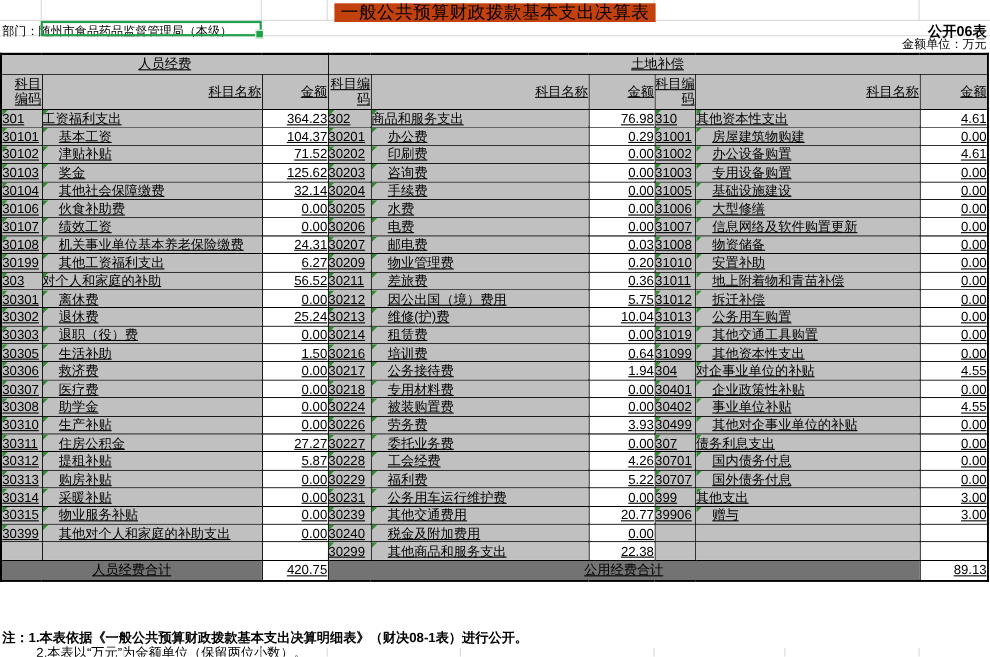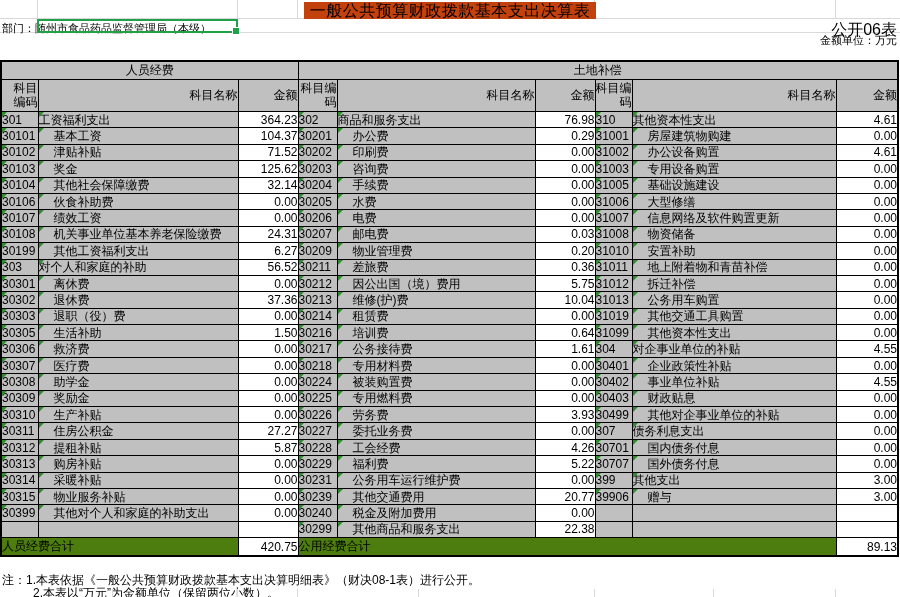--- a/index.html
+++ b/index.html
@@ -8,60 +8,61 @@
     background:#ffffff;color:#000;
     font-family:"Liberation Sans","DejaVu Sans",sans-serif;
   }
   .vgrid{position:absolute;width:1px;background:#d9d9d9;}
   .hgrid{position:absolute;height:1px;background:#d9d9d9;}
   .title{
     position:absolute;top:1px;left:0;right:0;text-align:center;
     font-size:16px;letter-spacing:0.5px;
   }
   .title span{background:#c2410c;padding:0 6px;}
-  .formcode{position:absolute;top:20px;right:3px;font-size:16px;}
+  .formcode{position:absolute;top:20px;right:3px;font-size:13px;font-weight:bold;}
   .dept{position:absolute;top:21px;left:2px;font-size:11px;text-align:right;}
   .unit{position:absolute;top:33px;right:3px;font-size:11px;}
   .selbox{
     position:absolute;left:37px;top:19px;width:201px;height:14px;
     border:2px solid #21a04a;box-sizing:border-box;
   }
   .handle{
     position:absolute;right:-4px;bottom:-4px;width:6px;height:6px;
     background:#21a04a;border:1px solid #fff;
   }
   table.budget{
-    position:absolute;top:60px;left:0;width:897px;
+    position:absolute;top:48px;left:0;width:897px;
     border-collapse:collapse;table-layout:fixed;
     border:2px solid #000;
+    text-decoration:underline;
   }
   table.budget td, table.budget th{
     border:1px solid #000;overflow:hidden;white-space:nowrap;
     font-weight:normal;position:relative;box-sizing:border-box;
     padding:0;vertical-align:middle;
   }
   tr.grp{height:17px;}
   tr.grp th{background:#c0c0c0;font-size:12px;text-align:center;}
   tr.hdr{height:32px;}
   tr.hdr th{background:#c0c0c0;font-size:12px;text-align:right;
     white-space:normal;line-height:1.15;word-break:break-all;}
   tr.data{height:16.4px;line-height:1;}
   td.g{background:#c0c0c0;}
   td.code{font-size:12px;text-align:left;padding-left:2px;}
   td.name{font-size:12px;text-align:left;padding-left:3px;}
   td.name.lvl1{padding-left:15px;}
   td.amt{background:#fff;font-size:12px;text-align:right;padding-right:3px;}
   tr.total{height:16px;}
   tr.total td{font-size:12px;}
-  td.tlabel{background:#4d7c0f;text-align:left;}
+  td.tlabel{background:#737373;text-align:center;}
   .tri{
     position:absolute;top:0;left:0;width:0;height:0;
     border-top:5px solid #2e8b2e;border-right:5px solid transparent;
   }
-  .note1{position:absolute;top:572px;left:2px;font-size:12px;}
+  .note1{position:absolute;top:572px;left:2px;font-size:12px;font-weight:bold;}
   .note2{position:absolute;top:585px;left:33px;font-size:12px;}
 </style>
 </head>
 <body>
 
 <div class="hgrid" style="top:18px;left:0;width:900px;"></div>
 <div class="hgrid" style="top:32px;left:0;width:900px;"></div>
 <div class="vgrid" style="top:0;height:19px;left:37px;"></div>
 <div class="vgrid" style="top:0;height:19px;left:237px;"></div>
 <div class="vgrid" style="top:0;height:19px;left:297px;"></div>
@@ -224,21 +225,21 @@
         <td class="g code"><span class="tri"></span>30212</td>
         <td class="g name lvl1"><span class="tri"></span>因公出国（境）费用</td>
         <td class="amt">5.75</td>
         <td class="g code"><span class="tri"></span>31012</td>
         <td class="g name lvl1"><span class="tri"></span>拆迁补偿</td>
         <td class="amt">0.00</td>
       </tr>
       <tr class="data">
         <td class="g code"><span class="tri"></span>30302</td>
         <td class="g name lvl1"><span class="tri"></span>退休费</td>
-        <td class="amt">37.36</td>
+        <td class="amt">25.24</td>
         <td class="g code"><span class="tri"></span>30213</td>
         <td class="g name lvl1"><span class="tri"></span>维修(护)费</td>
         <td class="amt">10.04</td>
         <td class="g code"><span class="tri"></span>31013</td>
         <td class="g name lvl1"><span class="tri"></span>公务用车购置</td>
         <td class="amt">0.00</td>
       </tr>
       <tr class="data">
         <td class="g code"><span class="tri"></span>30303</td>
         <td class="g name lvl1"><span class="tri"></span>退职（役）费</td>
@@ -260,21 +261,21 @@
         <td class="g code"><span class="tri"></span>31099</td>
         <td class="g name lvl1"><span class="tri"></span>其他资本性支出</td>
         <td class="amt">0.00</td>
       </tr>
       <tr class="data">
         <td class="g code"><span class="tri"></span>30306</td>
         <td class="g name lvl1"><span class="tri"></span>救济费</td>
         <td class="amt">0.00</td>
         <td class="g code"><span class="tri"></span>30217</td>
         <td class="g name lvl1"><span class="tri"></span>公务接待费</td>
-        <td class="amt">1.61</td>
+        <td class="amt">1.94</td>
         <td class="g code"><span class="tri"></span>304</td>
         <td class="g name"><span class="tri"></span>对企事业单位的补贴</td>
         <td class="amt">4.55</td>
       </tr>
       <tr class="data">
         <td class="g code"><span class="tri"></span>30307</td>
         <td class="g name lvl1"><span class="tri"></span>医疗费</td>
         <td class="amt">0.00</td>
         <td class="g code"><span class="tri"></span>30218</td>
         <td class="g name lvl1"><span class="tri"></span>专用材料费</td>
@@ -286,31 +287,20 @@
       <tr class="data">
         <td class="g code"><span class="tri"></span>30308</td>
         <td class="g name lvl1"><span class="tri"></span>助学金</td>
         <td class="amt">0.00</td>
         <td class="g code"><span class="tri"></span>30224</td>
         <td class="g name lvl1"><span class="tri"></span>被装购置费</td>
         <td class="amt">0.00</td>
         <td class="g code"><span class="tri"></span>30402</td>
         <td class="g name lvl1"><span class="tri"></span>事业单位补贴</td>
         <td class="amt">4.55</td>
-      </tr>
-      <tr class="data">
-        <td class="g code"><span class="tri"></span>30309</td>
-        <td class="g name lvl1"><span class="tri"></span>奖励金</td>
-        <td class="amt">0.00</td>
-        <td class="g code"><span class="tri"></span>30225</td>
-        <td class="g name lvl1"><span class="tri"></span>专用燃料费</td>
-        <td class="amt">0.00</td>
-        <td class="g code"><span class="tri"></span>30403</td>
-        <td class="g name lvl1"><span class="tri"></span>财政贴息</td>
-        <td class="amt">0.00</td>
       </tr>
       <tr class="data">
         <td class="g code"><span class="tri"></span>30310</td>
         <td class="g name lvl1"><span class="tri"></span>生产补贴</td>
         <td class="amt">0.00</td>
         <td class="g code"><span class="tri"></span>30226</td>
         <td class="g name lvl1"><span class="tri"></span>劳务费</td>
         <td class="amt">3.93</td>
         <td class="g code"><span class="tri"></span>30499</td>
         <td class="g name lvl1"><span class="tri"></span>其他对企事业单位的补贴</td>

